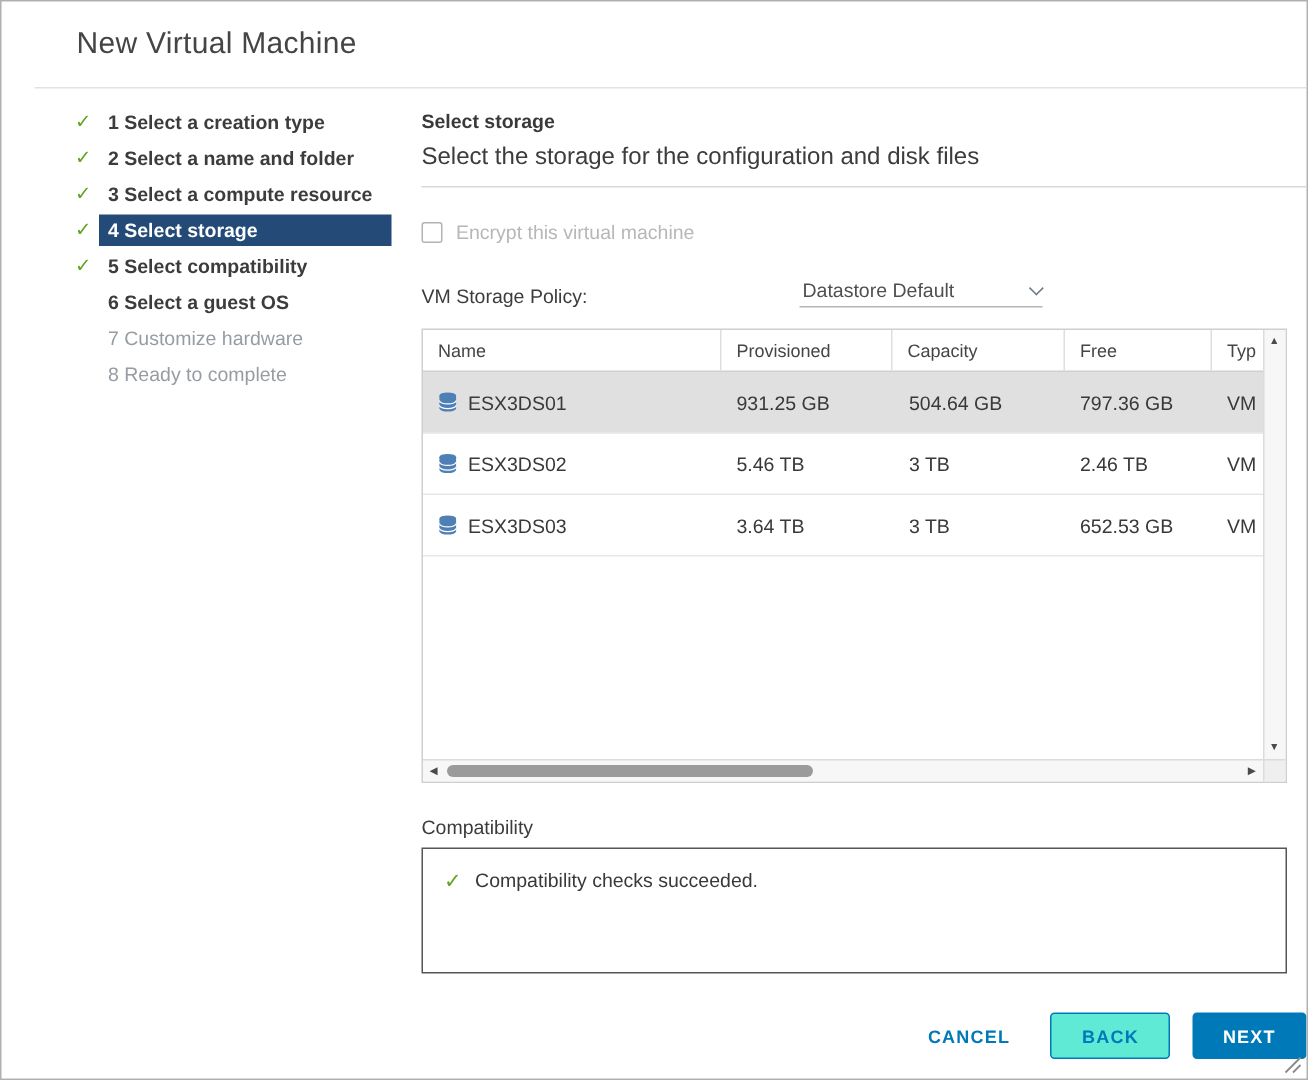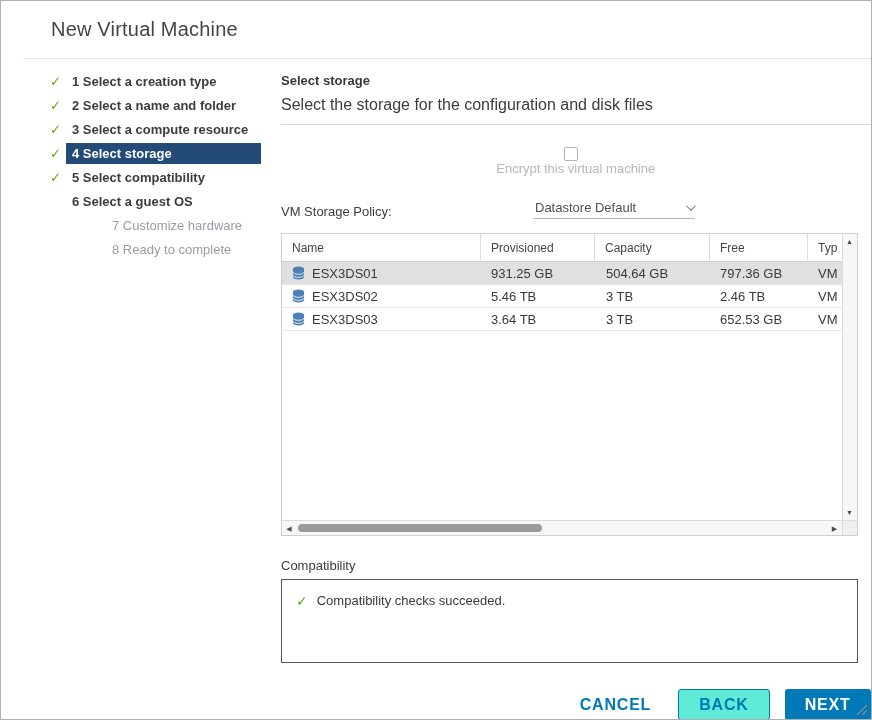--- a/index.html
+++ b/index.html
@@ -62,33 +62,32 @@
     white-space: nowrap;
     overflow: hidden;
   }
   .step.active .step-label {
     background: #244a77;
     color: #ffffff;
   }
   .step.future .step-label {
     color: #969da2;
     font-weight: normal;
-    margin-left: 40px;
   }
   
   .content {
     flex: 1;
     padding: 14px 27px 0 20px;
     position: relative;
   }
   .page-heading { font-size: 13px; font-weight: bold; color: #393939; margin-bottom: 8px; }
   .page-subheading { font-size: 16px; color: #3c3c3c; margin-bottom: 10px; }
   .divider { border: none; border-top: 1px solid #d9d9d9; }
   
-  .encrypt-row { margin-top: 22px; display: flex; align-items: center; flex-direction: column; }
+  .encrypt-row { margin-top: 22px; display: flex; align-items: center; }
   .checkbox {
     width: 14px; height: 14px;
     border: 1px solid #b3b3b3;
     border-radius: 2px;
     background: #fff;
     margin-right: 9px;
     flex: 0 0 14px;
   }
   .encrypt-label { color: #b7b7b7; }
   
@@ -137,21 +136,21 @@
     overflow: hidden;
   }
   .th:last-child { border-right: none; }
   .c-name { width: 199px; flex: 0 0 199px; }
   .c-cap  { width: 115px; flex: 0 0 115px; }
   .c-prov { width: 114px; flex: 0 0 114px; }
   .c-free { width: 98px;  flex: 0 0 98px; }
   .c-type { flex: 1; min-width: 0; }
   .tr {
     display: flex;
-    height: 23px;
+    height: 41px;
     align-items: center;
     border-bottom: 1px solid #e7e7e7;
     margin-right: 15px;
     cursor: pointer;
   }
   .tr.selected { background: #e0e0e0; }
   .td {
     padding: 0 4px 0 10px;
     white-space: nowrap;
     overflow: hidden;
@@ -210,21 +209,21 @@
   .compat-msg { color: #393939; line-height: 16px; }
   
   .footer {
     margin-top: 26px;
     display: flex;
     justify-content: flex-end;
     align-items: center;
   }
   .btn {
     font-family: inherit;
-    font-size: 16px;
+    font-size: 12px;
     font-weight: bold;
     letter-spacing: 0.8px;
     border-radius: 3px;
     height: 31px;
     cursor: pointer;
     background: none;
     border: none;
     text-align: center;
   }
   .btn-link  { color: #0079b8; padding: 0 14px; margin-right: 13px; }

